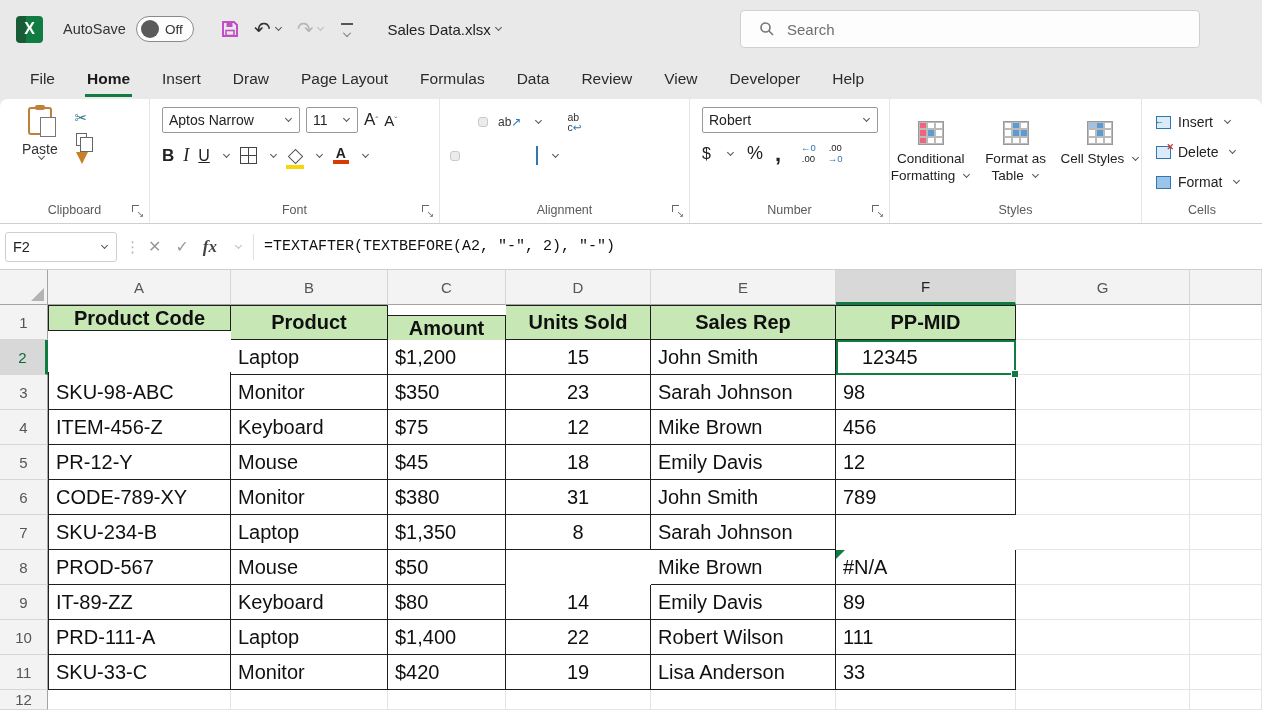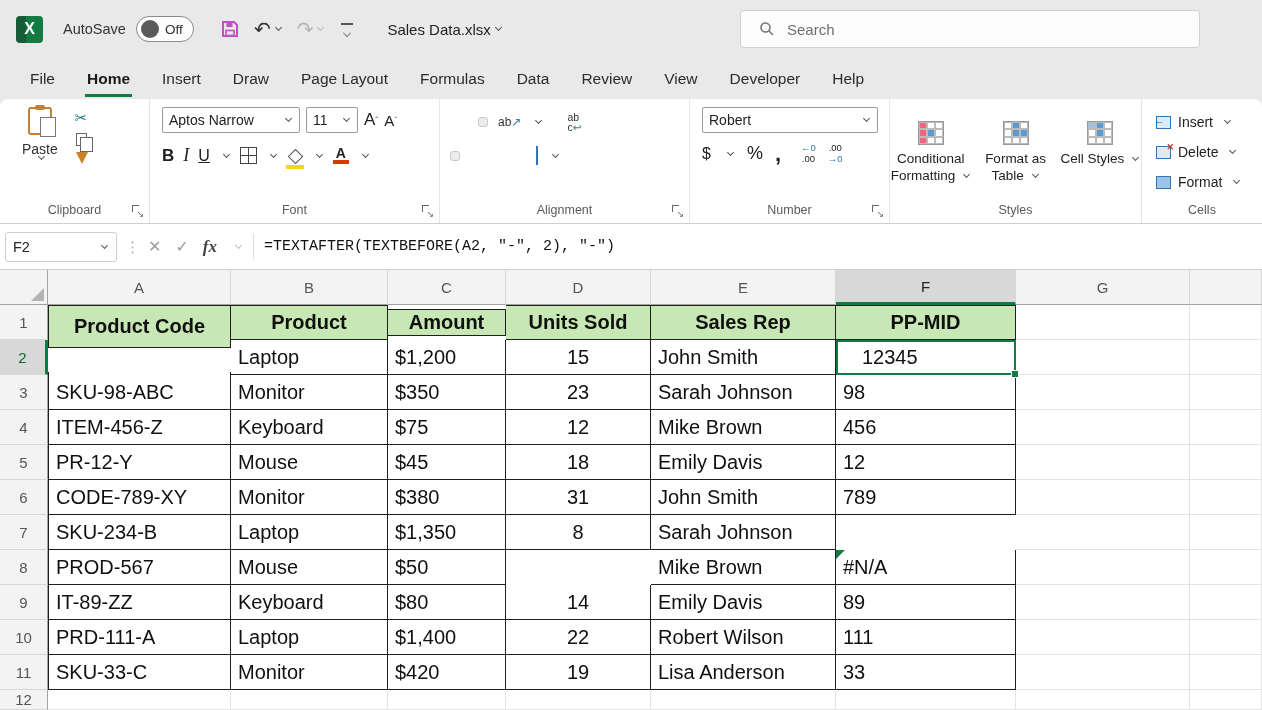--- a/index.html
+++ b/index.html
@@ -359,23 +359,23 @@
       <div class="ch corner" style="left: 0px; top: 0px; width: 48px; height: 35px;"></div>
       <div class="ch" style="left: 48px; top: 0px; width: 183px; height: 35px;">A</div>
       <div class="ch" style="left: 231px; top: 0px; width: 157px; height: 35px;">B</div>
       <div class="ch" style="left: 388px; top: 0px; width: 118px; height: 35px;">C</div>
       <div class="ch" style="left: 506px; top: 0px; width: 145px; height: 35px;">D</div>
       <div class="ch" style="left: 651px; top: 0px; width: 185px; height: 35px;">E</div>
       <div class="ch sel" style="left: 836px; top: 0px; width: 180px; height: 35px;">F</div>
       <div class="ch" style="left: 1016px; top: 0px; width: 174px; height: 35px;">G</div>
       <div class="ch" style="left: 1190px; top: 0px; width: 72px; height: 35px;"></div>
       <div class="rh" style="left: 0px; top: 35px; width: 48px; height: 35px;">1</div>
-      <div class="tc hdr lft" style="left: 48px; top: 35px; width: 183px; height: 43px;">Product Code</div>
+      <div class="tc hdr lft" style="left: 48px; top: 35px; width: 183px; height: 26px;">Product Code</div>
       <div class="tc hdr" style="left: 231px; top: 35px; width: 157px; height: 35px;">Product</div>
-      <div class="tc hdr" style="left: 388px; top: 39px; width: 118px; height: 27px;">Amount</div>
+      <div class="tc hdr" style="left: 388px; top: 45px; width: 118px; height: 27px;">Amount</div>
       <div class="tc hdr" style="left: 506px; top: 35px; width: 145px; height: 35px;">Units Sold</div>
       <div class="tc hdr" style="left: 651px; top: 35px; width: 185px; height: 35px;">Sales Rep</div>
       <div class="tc hdr" style="left: 836px; top: 35px; width: 180px; height: 35px;">PP-MID</div>
       <div class="fc" style="left: 1016px; top: 35px; width: 174px; height: 35px;"></div>
       <div class="fc" style="left: 1190px; top: 35px; width: 72px; height: 35px;"></div>
       <div class="rh sel" style="left: 0px; top: 70px; width: 48px; height: 35px;">2</div>
       <div class="tc lft" style="left: 48px; top: 86px; width: 183px; height: 35px; margin-top: 16px;">PRD-12345-X</div>
       <div class="tc" style="left: 231px; top: 70px; width: 157px; height: 35px;">Laptop</div>
       <div class="tc" style="left: 388px; top: 70px; width: 118px; height: 35px;">$1,200</div>
       <div class="tc ctr" style="left: 506px; top: 70px; width: 145px; height: 35px;">15</div>

